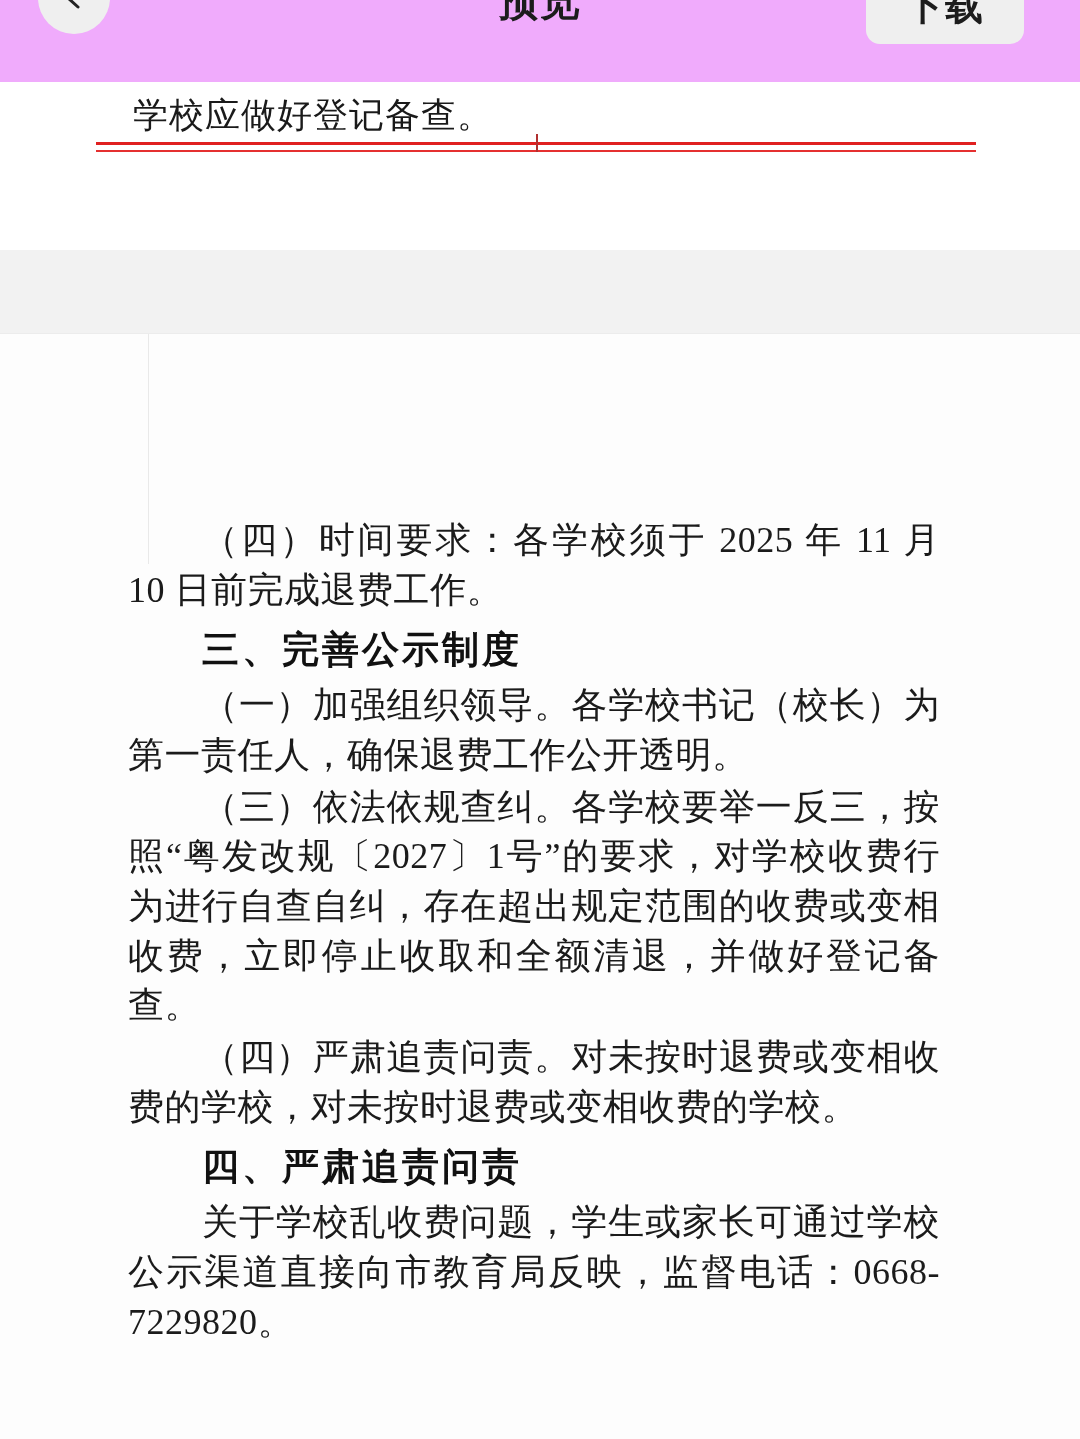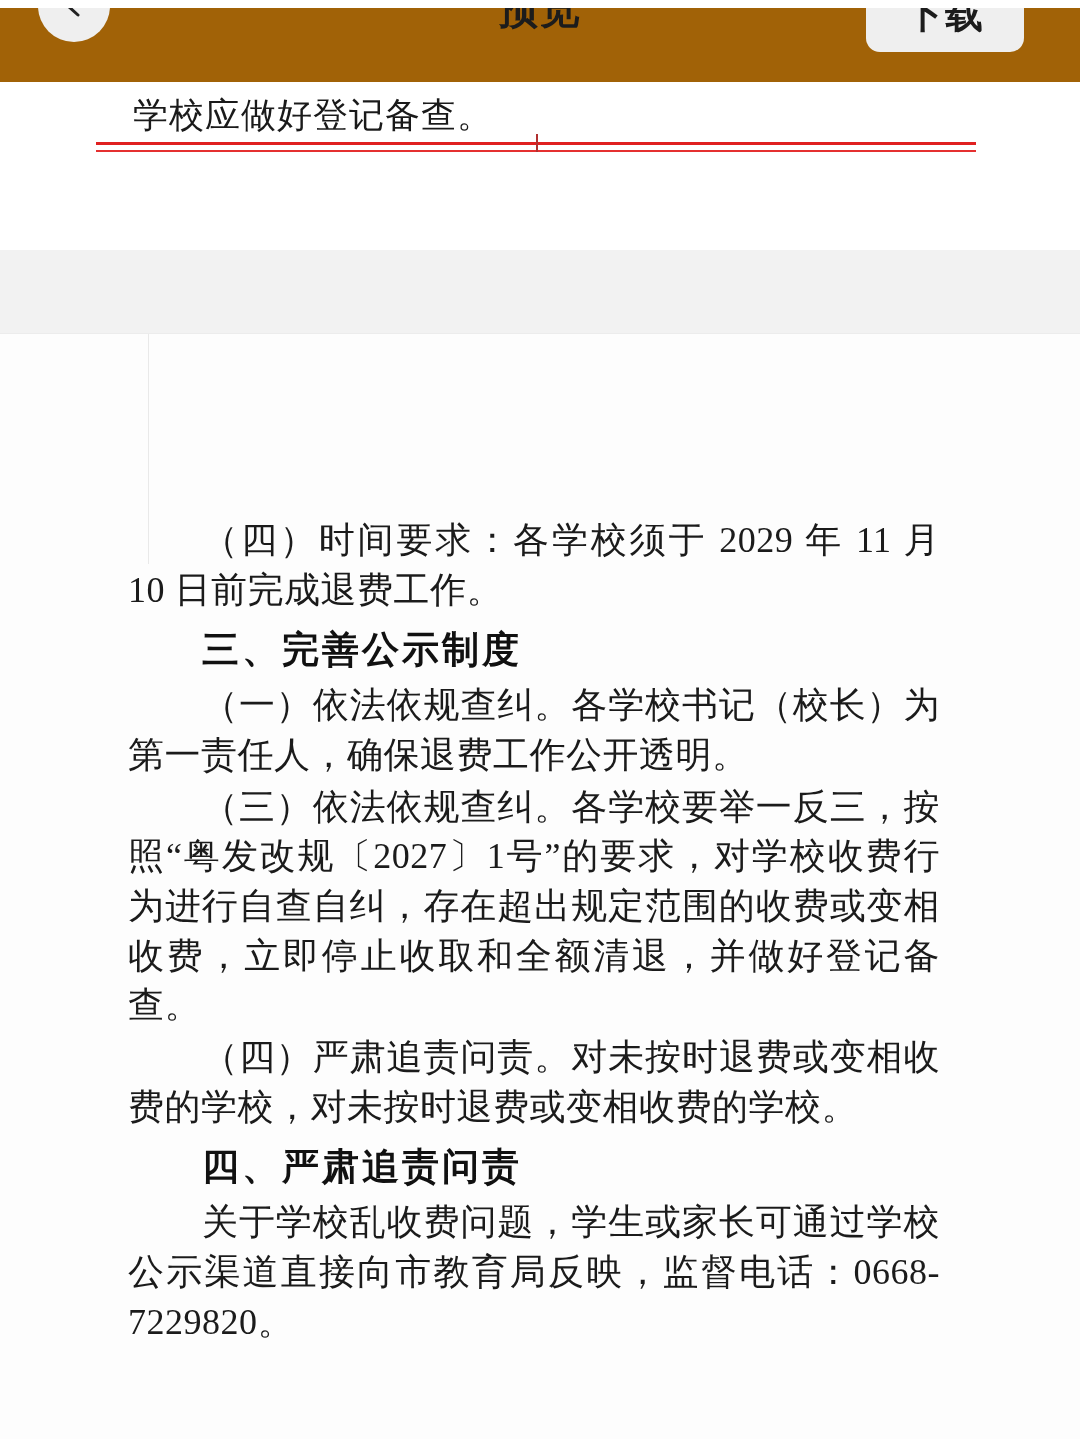--- a/index.html
+++ b/index.html
@@ -14,23 +14,22 @@
     font-family: "Liberation Serif", serif;
     position: relative;
   }
 
   
   .appbar {
     position: absolute;
     top: 0; left: 0;
     width: 1080px;
     height: 82px;
-    background: #a16207;
-    overflow: hidden;
-    margin-top: 8px;
+    background: #f0abfc;
+    overflow: hidden;
   }
   .appbar-back {
     position: absolute;
     left: 38px; top: -38px;
     width: 72px; height: 72px;
     border-radius: 50%;
     background: #efefef;
     display: flex;
     align-items: center;
     justify-content: center;
@@ -202,25 +201,25 @@
   </div>
 
   <div class="gap"></div>
 
   <div class="edge-left"></div>
   <div class="edge-right"></div>
 
   <div class="page">
     <div class="page-inner">
 
-      <p class="para indent">（四）时间要求：各学校须于 2029 年 11 月 10 日前完成退费工作。</p>
+      <p class="para indent">（四）时间要求：各学校须于 2025 年 11 月 10 日前完成退费工作。</p>
 
       <div class="heading">三、完善公示制度</div>
 
-      <p class="para indent">（一）依法依规查纠。各学校书记（校长）为第一责任人，确保退费工作公开透明。</p>
+      <p class="para indent">（一）加强组织领导。各学校书记（校长）为第一责任人，确保退费工作公开透明。</p>
 
 
       <p class="para indent">（三）依法依规查纠。各学校要举一反三，按照“粤发改规〔2027〕1号”的要求，对学校收费行为进行自查自纠，存在超出规定范围的收费或变相收费，立即停止收取和全额清退，并做好登记备查。</p>
 
       <p class="para indent">（四）严肃追责问责。对未按时退费或变相收费的学校，对未按时退费或变相收费的学校。</p>
 
       <div class="heading">四、严肃追责问责</div>
 
       <p class="para indent">关于学校乱收费问题，学生或家长可通过学校公示渠道直接向市教育局反映，监督电话：0668-7229820。</p>
 

